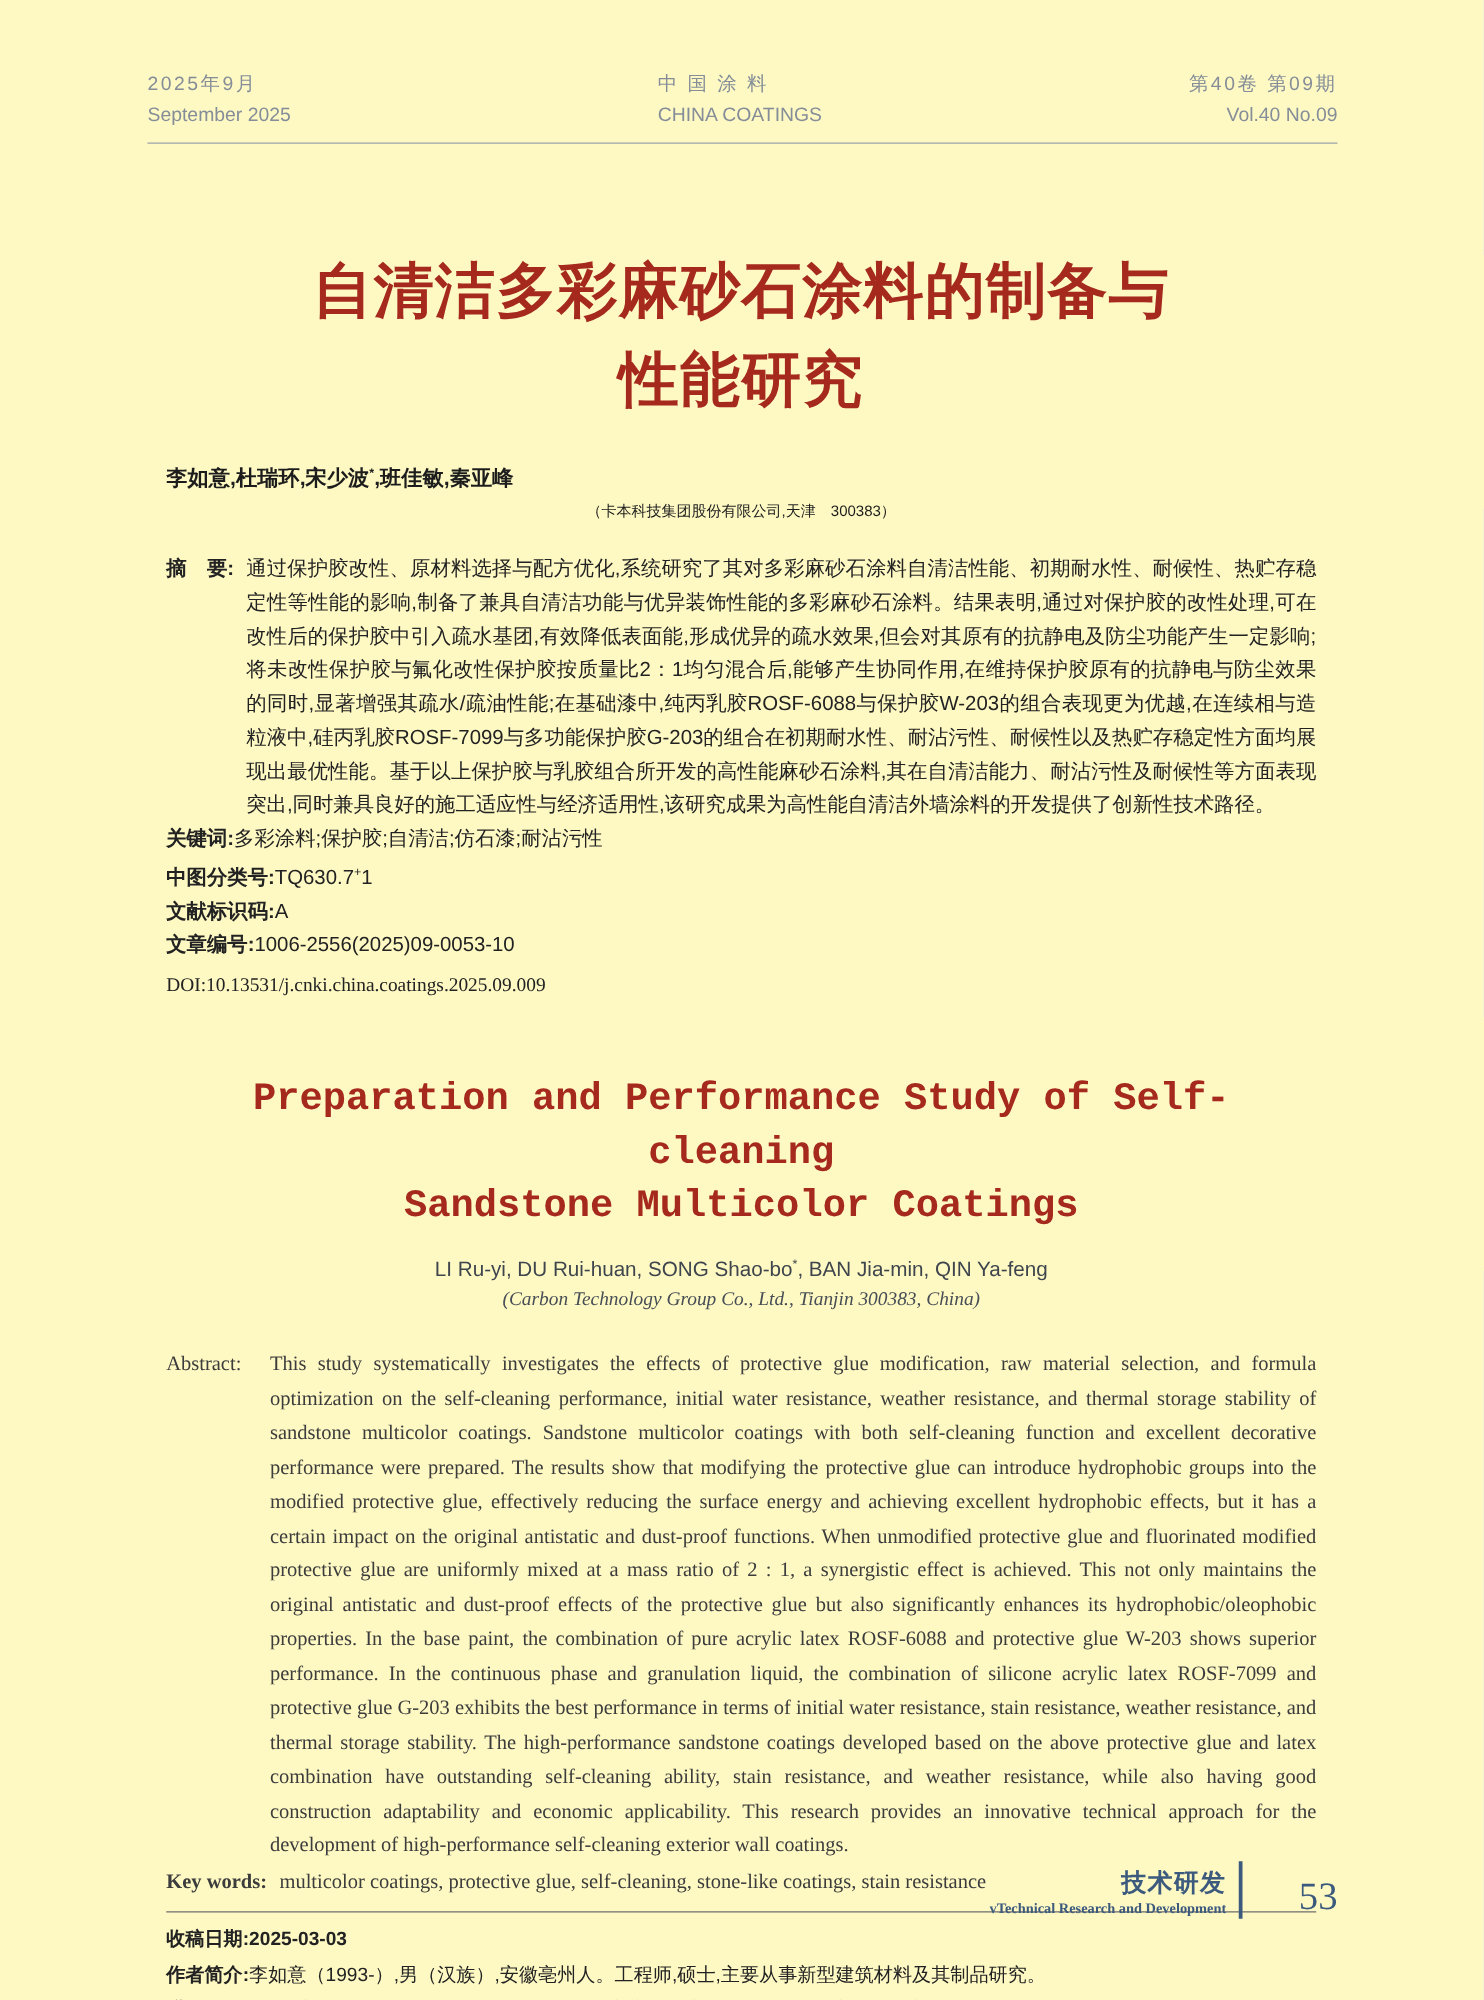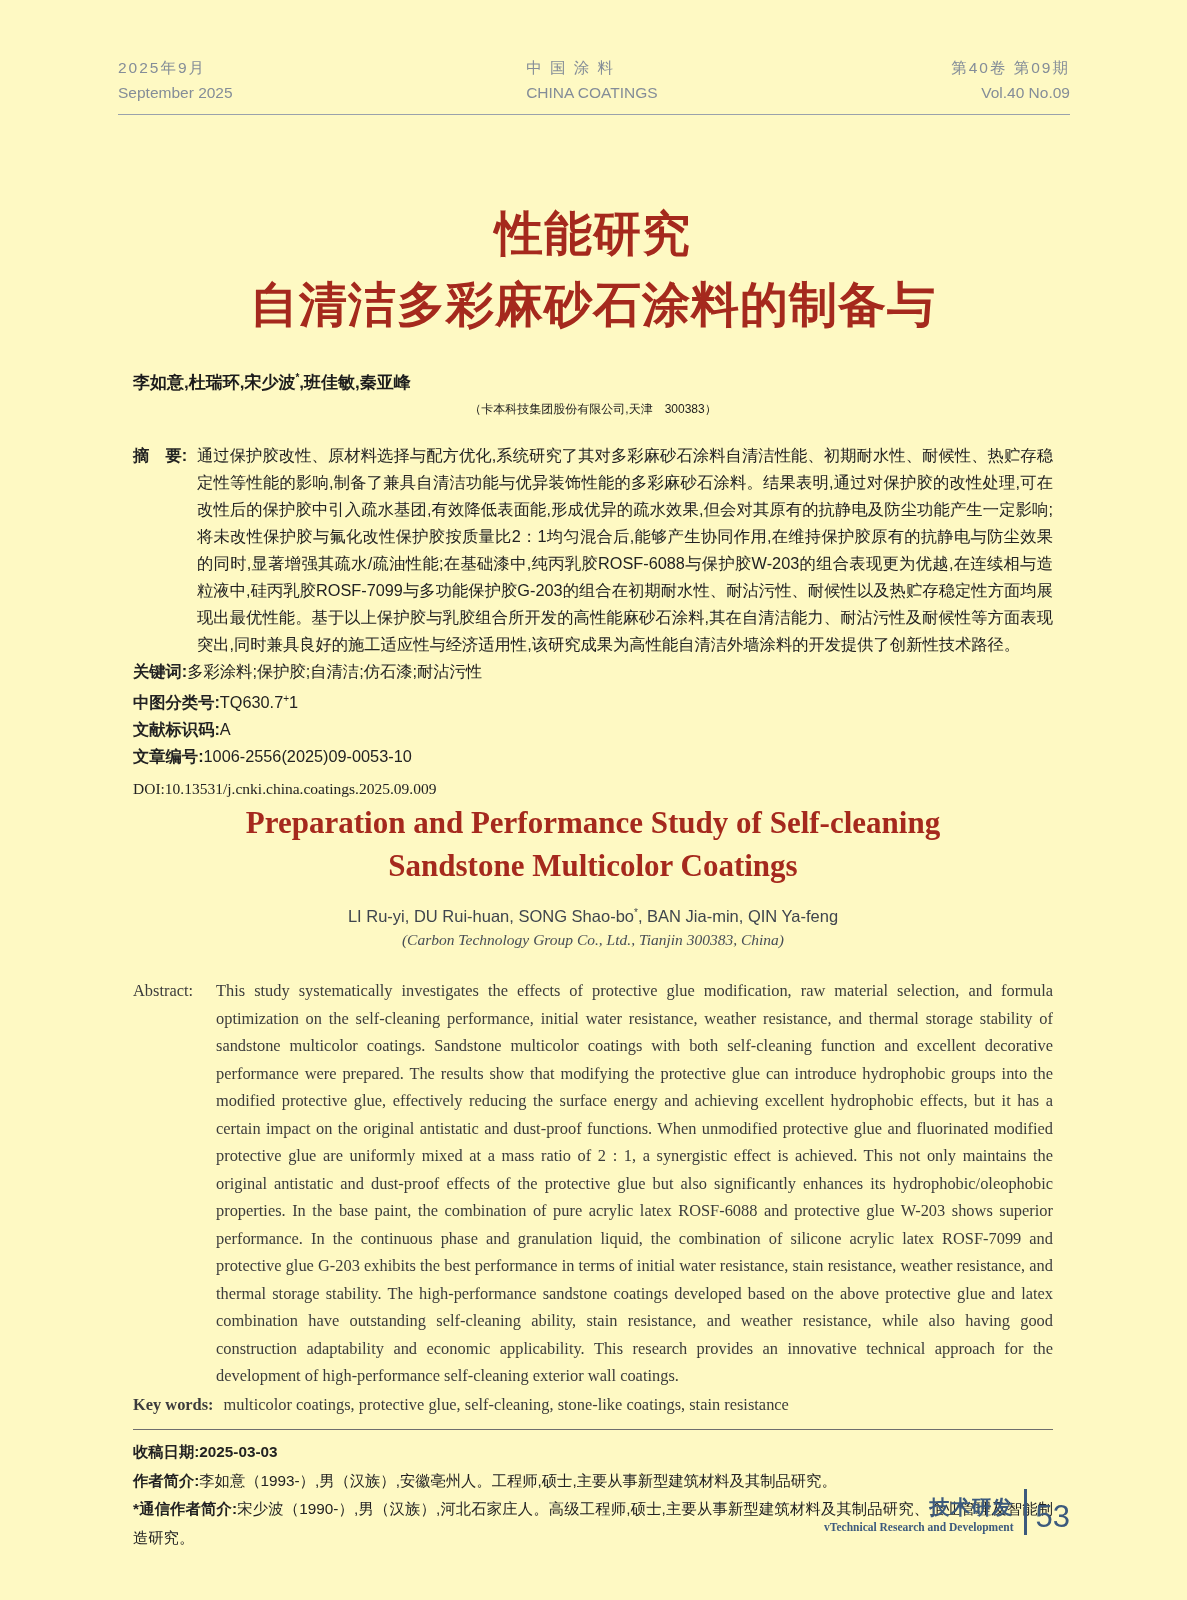--- a/index.html
+++ b/index.html
@@ -49,22 +49,22 @@
     font-size:16.3px;line-height:27px;margin-top:4px;color:#222;flex-direction:column;
   }
   .clc-row .lbl{font-weight:bold;}
   .clc-row .item-mid{margin-right:110px;}
   .doi-line{
     font-family:"Liberation Serif",serif;
     font-size:15.5px;line-height:24px;margin-top:7px;color:#222;
   }
   
   .title-en{
-    text-align:center;color:#a5291d;font-weight:bold;
-    font-family:Liberation Serif, serif;
+    margin-top:57px;text-align:center;color:#a5291d;font-weight:bold;
+    font-family:Liberation Mono, monospace;
     font-size:31px;line-height:43px;
   }
   .authors-en{
     margin-top:17px;text-align:center;font-size:16.5px;line-height:24px;color:#3f454d;
   }
   .affiliation-en{
     text-align:center;font-family:"Liberation Serif",serif;font-style:italic;
     font-size:15.5px;line-height:24px;color:#474d55;
   }
   .abstract-en{
@@ -91,21 +91,21 @@
     display:flex;align-items:flex-end;color:#3c5a7d;
   }
   .footer .sec{text-align:right;}
   .footer .sec-cn{font-size:20px;font-weight:bold;line-height:24px;letter-spacing:1px;}
   .footer .sec-en{
     font-family:"Liberation Serif",serif;font-weight:bold;
     font-size:11.5px;line-height:16px;
   }
   .footer .vbar{width:3px;height:46px;background:#3c5a7d;margin:0 9px 0 10px;}
   .footer .pagenum{
-    font-family:Liberation Sans, sans-serif;font-size:31px;line-height:36px;
+    font-family:Liberation Serif, serif;font-size:31px;line-height:36px;margin-left:36px;
   }
 </style>
 </head>
 <body>
 
 <div class="page">
 
   <div class="header">
     <div class="col-left">
       <div class="cn">2025年9月</div>
@@ -117,22 +117,22 @@
     </div>
     <div class="col-right">
       <div class="cn">第40卷 第09期</div>
       <div>Vol.40 No.09</div>
     </div>
   </div>
 
   <div class="main">
 
     <div class="title-cn">
+      <div>自清洁多彩麻砂石涂料的制备与</div>
       <div>性能研究</div>
-      <div>自清洁多彩麻砂石涂料的制备与</div>
     </div>
 
     <div class="authors-cn"><span>李如意,杜瑞环,宋少波</span><sup>*</sup><span>,班佳敏,秦亚峰</span></div>
 
     <div class="affiliation-cn">（卡本科技集团股份有限公司,天津　300383）</div>
 
     <div class="abstract-cn">
       <span class="hang-label">摘　要:</span><span>通过保护胶改性、原材料选择与配方优化,系统研究了其对多彩麻砂石涂料自清洁性能、初期耐水性、耐候性、热贮存稳定性等性能的影响,制备了兼具自清洁功能与优异装饰性能的多彩麻砂石涂料。结果表明,通过对保护胶的改性处理,可在改性后的保护胶中引入疏水基团,有效降低表面能,形成优异的疏水效果,但会对其原有的抗静电及防尘功能产生一定影响;将未改性保护胶与氟化改性保护胶按质量比2：1均匀混合后,能够产生协同作用,在维持保护胶原有的抗静电与防尘效果的同时,显著增强其疏水/疏油性能;在基础漆中,纯丙乳胶ROSF-6088与保护胶W-203的组合表现更为优越,在连续相与造粒液中,硅丙乳胶ROSF-7099与多功能保护胶G-203的组合在初期耐水性、耐沾污性、耐候性以及热贮存稳定性方面均展现出最优性能。基于以上保护胶与乳胶组合所开发的高性能麻砂石涂料,其在自清洁能力、耐沾污性及耐候性等方面表现突出,同时兼具良好的施工适应性与经济适用性,该研究成果为高性能自清洁外墙涂料的开发提供了创新性技术路径。</span>
     </div>
 

